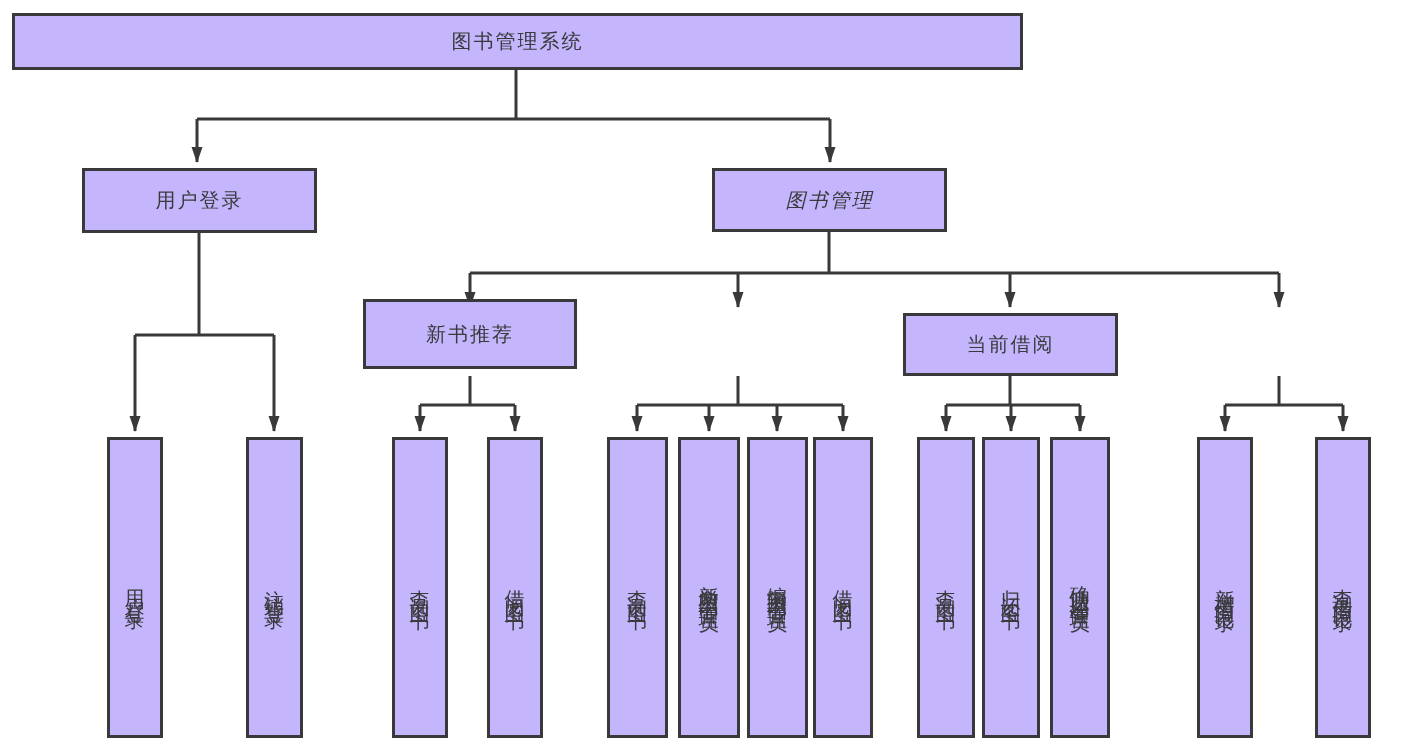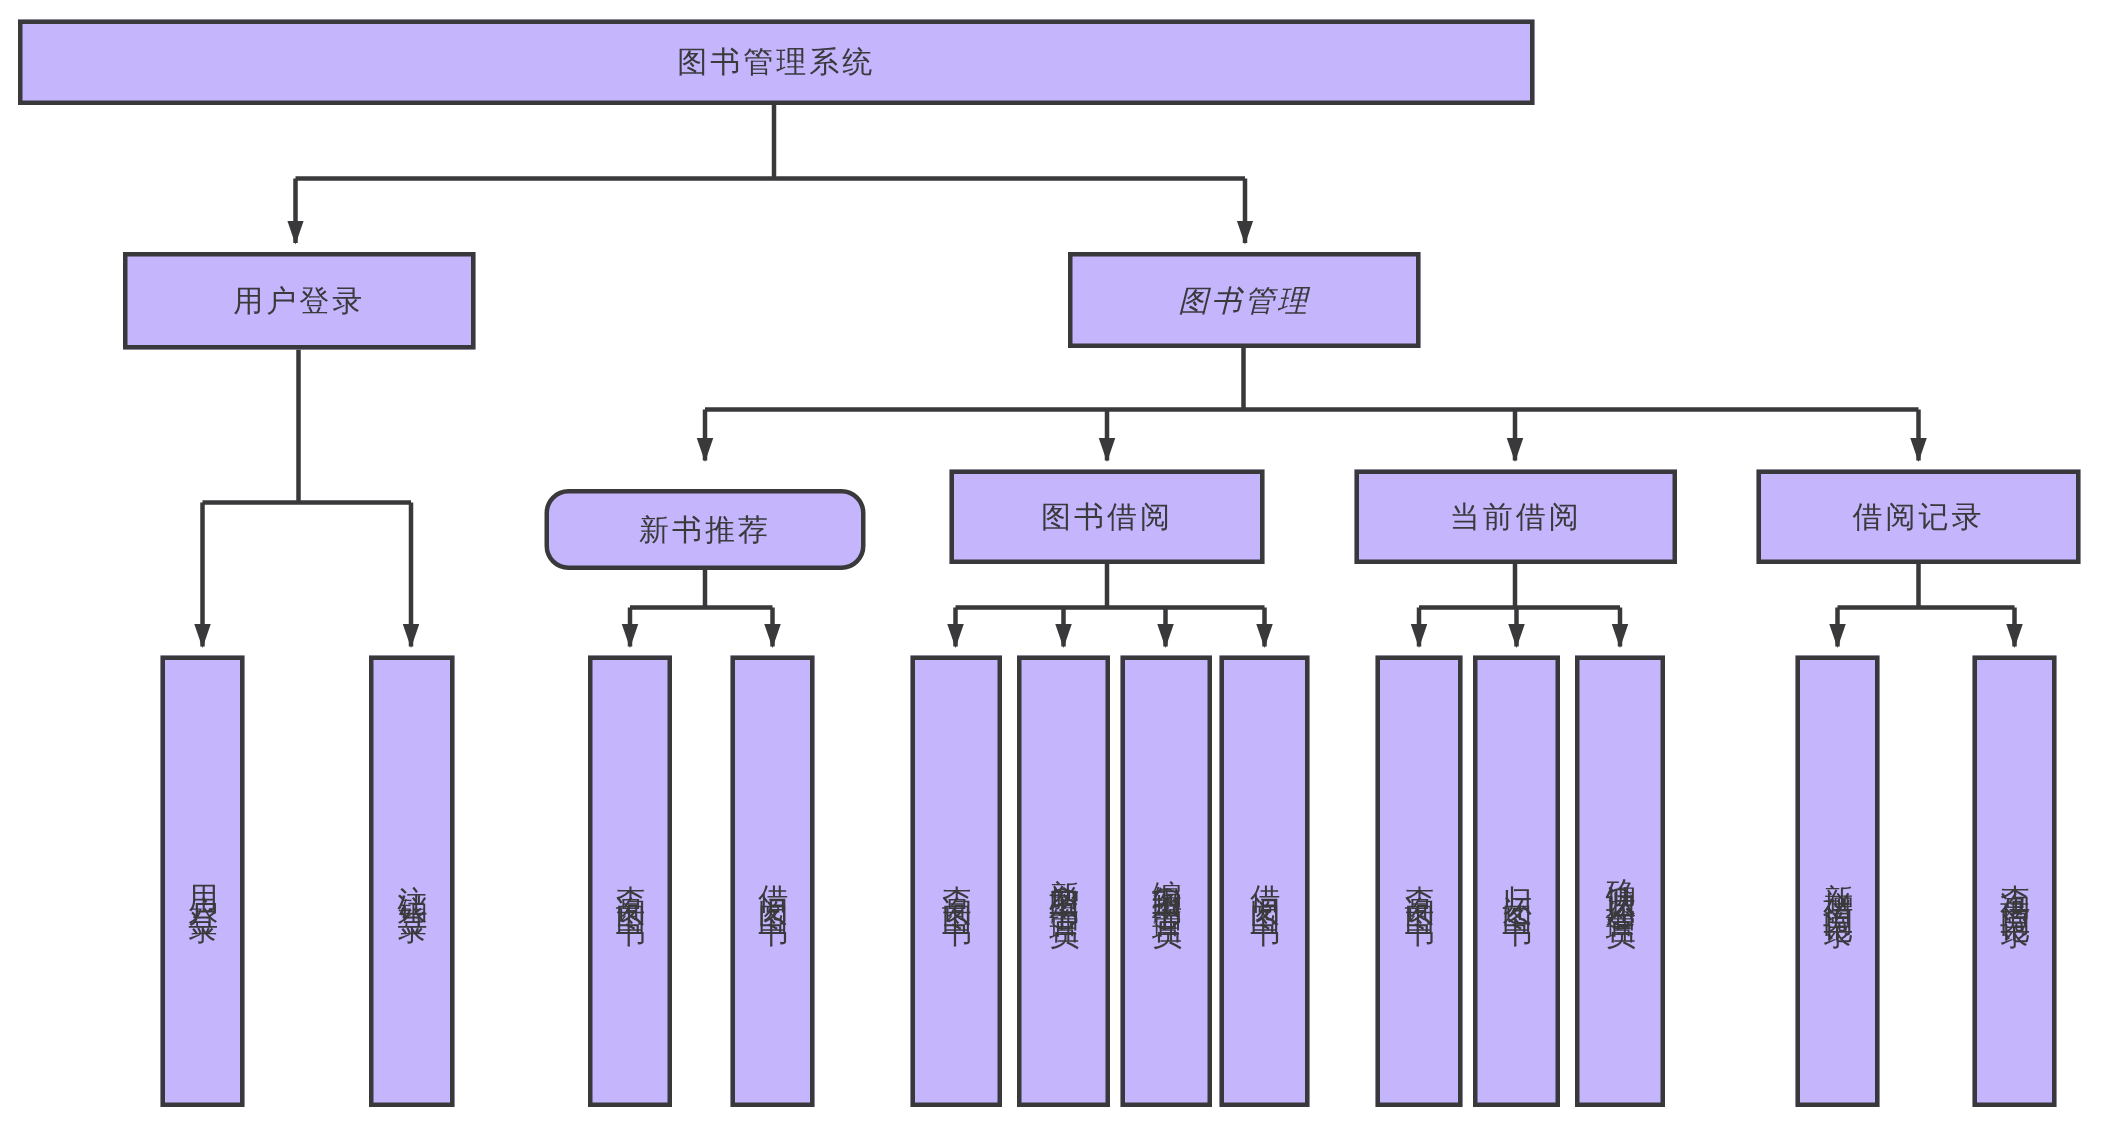--- a/index.html
+++ b/index.html
@@ -76,24 +76,22 @@
       <path d="M1225,405 V431" marker-end="url(#arrw)"></path>
       <path d="M1343,405 V431" marker-end="url(#arrw)"></path>
     </g>
   </svg>
 
   <div class="node" style="left:12px;top:13px;width:1011px;height:57px;">图书管理系统</div>
 
   <div class="node" style="left:82px;top:168px;width:235px;height:65px;">用户登录</div>
   <div class="node" style="left:712px;top:168px;width:235px;height:64px;font-style:italic;">图书管理</div>
 
-  <div class="node" style="left:363px;top:326px;width:214px;height:54px;border-radius:16px;">新书推荐</div>
-  <div class="node" style="left:633px;top:313px;width:210px;height:63px;">图书借阅</div>
+  <div class="node" style="left:363px;top:299px;width:214px;height:70px;">新书推荐</div>
   <div class="node" style="left:903px;top:313px;width:215px;height:63px;font-family:Liberation Mono, monospace;">当前借阅</div>
-  <div class="node" style="left:1171px;top:313px;width:216px;height:63px;">借阅记录</div>
 
   <div class="node leaf" style="left:107px;top:437px;width:56px;height:301px;">用户登录</div>
   <div class="node leaf" style="left:246px;top:437px;width:57px;height:301px;">注销登录</div>
 
   <div class="node leaf" style="left:392px;top:437px;width:56px;height:301px;">查询图书</div>
   <div class="node leaf" style="left:487px;top:437px;width:56px;height:301px;">借阅图书</div>
 
   <div class="node leaf" style="left:607px;top:437px;width:61px;height:301px;">查询图书</div>
   <div class="node leaf" style="left:678px;top:437px;width:62px;height:301px;letter-spacing:4px;">新增图书（管理员）</div>
   <div class="node leaf" style="left:747px;top:437px;width:61px;height:301px;letter-spacing:4px;">编辑图书（管理员）</div>

